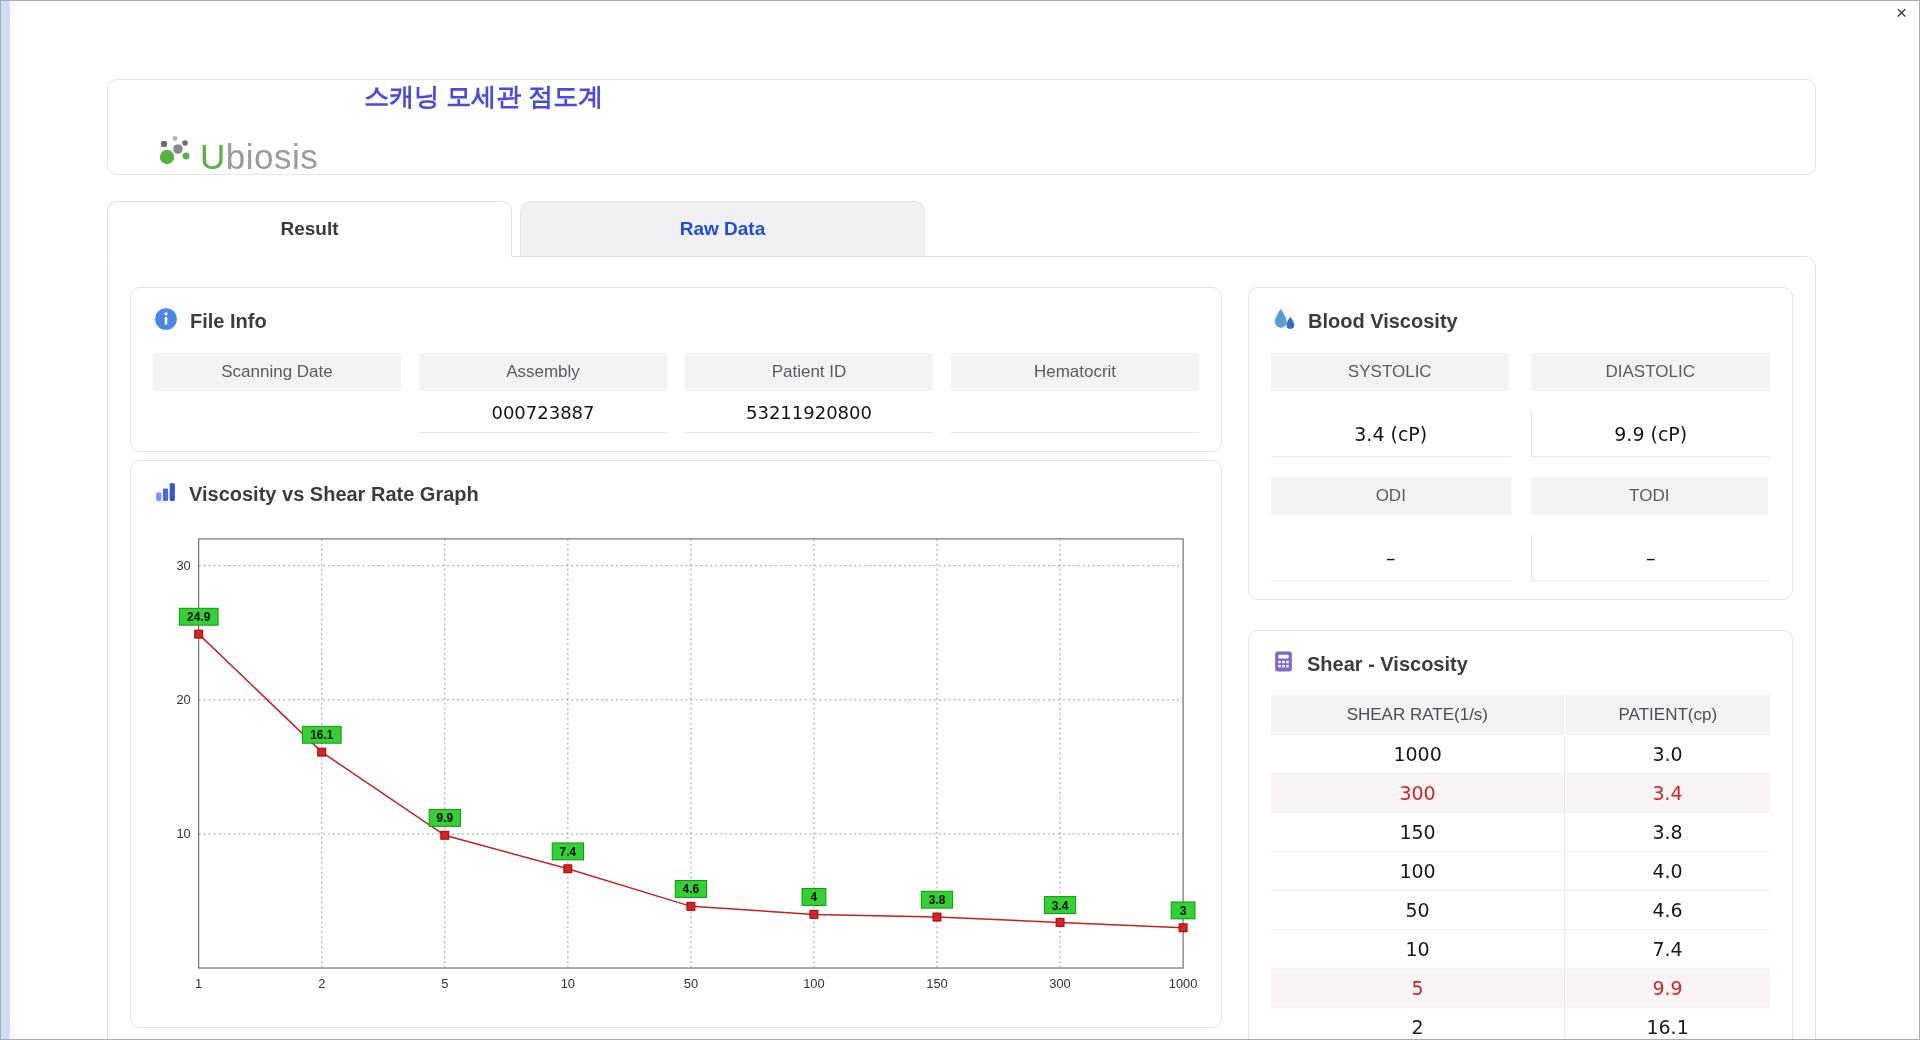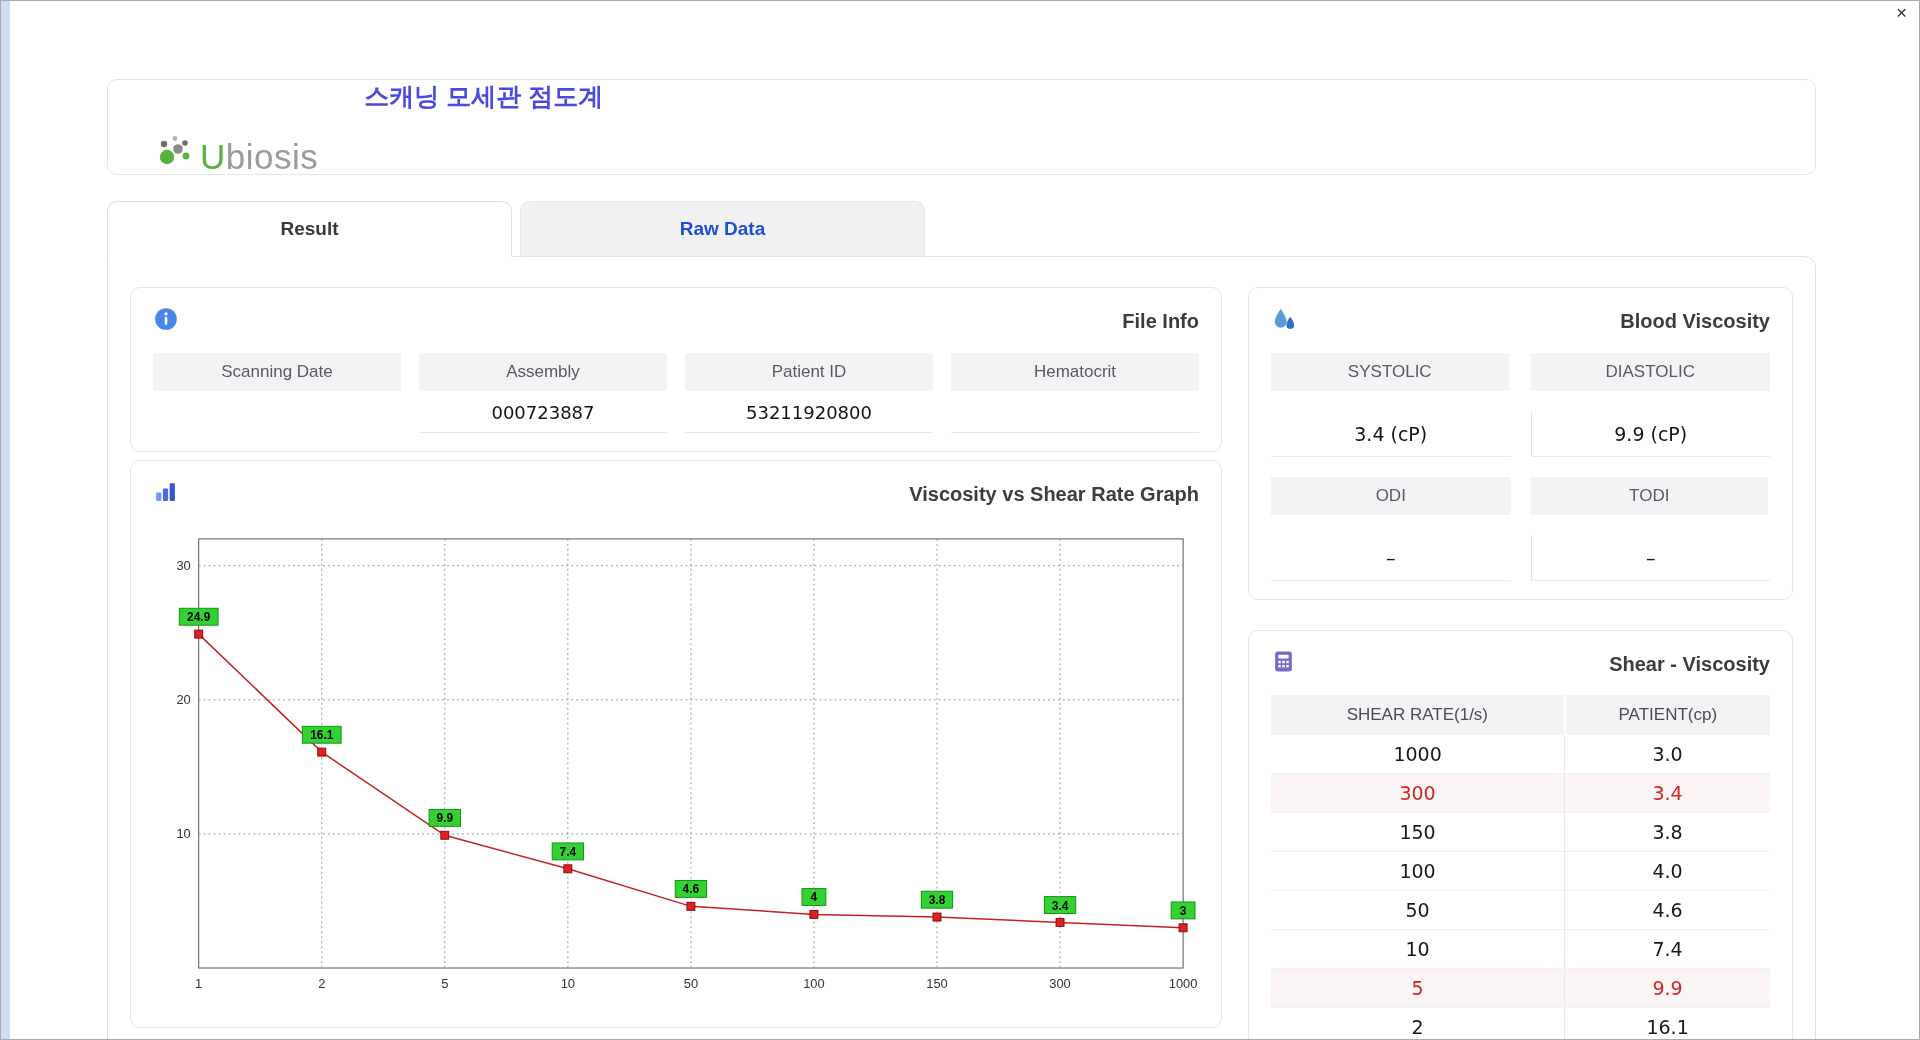--- a/index.html
+++ b/index.html
@@ -45,21 +45,21 @@
   .main-panel {
     border: 1px solid #e0e0e5; border-radius: 0 12px 12px 12px; background: #fff;
     padding: 30px 22px 22px 22px; display: flex; gap: 26px; height: 795px;
   }
   .col-left  { flex: 1 1 auto; min-width: 0; display: flex; flex-direction: column; }
   .col-right { flex: 0 0 545px; display: flex; flex-direction: column; }
 
   .card { border: 1px solid #e4e4e9; border-radius: 10px; background: #fff; padding: 18px 22px; }
   .card-title {
     display: flex; align-items: center; gap: 11px;
-    font-size: 20px; font-weight: 700; color: #3c3c40; margin-bottom: 16px; justify-content: space-between;
+    font-size: 20px; font-weight: 700; color: #3c3c40; margin-bottom: 16px;
   }
   .card-title svg { flex: 0 0 auto; }
 
   
   .fields { display: flex; gap: 18px; }
   .field { flex: 1; }
   .field-label {
     background: #f3f3f6; text-align: center; padding: 9px 0;
     font-size: 17px; color: #5a5a60; border-radius: 3px;
   }

